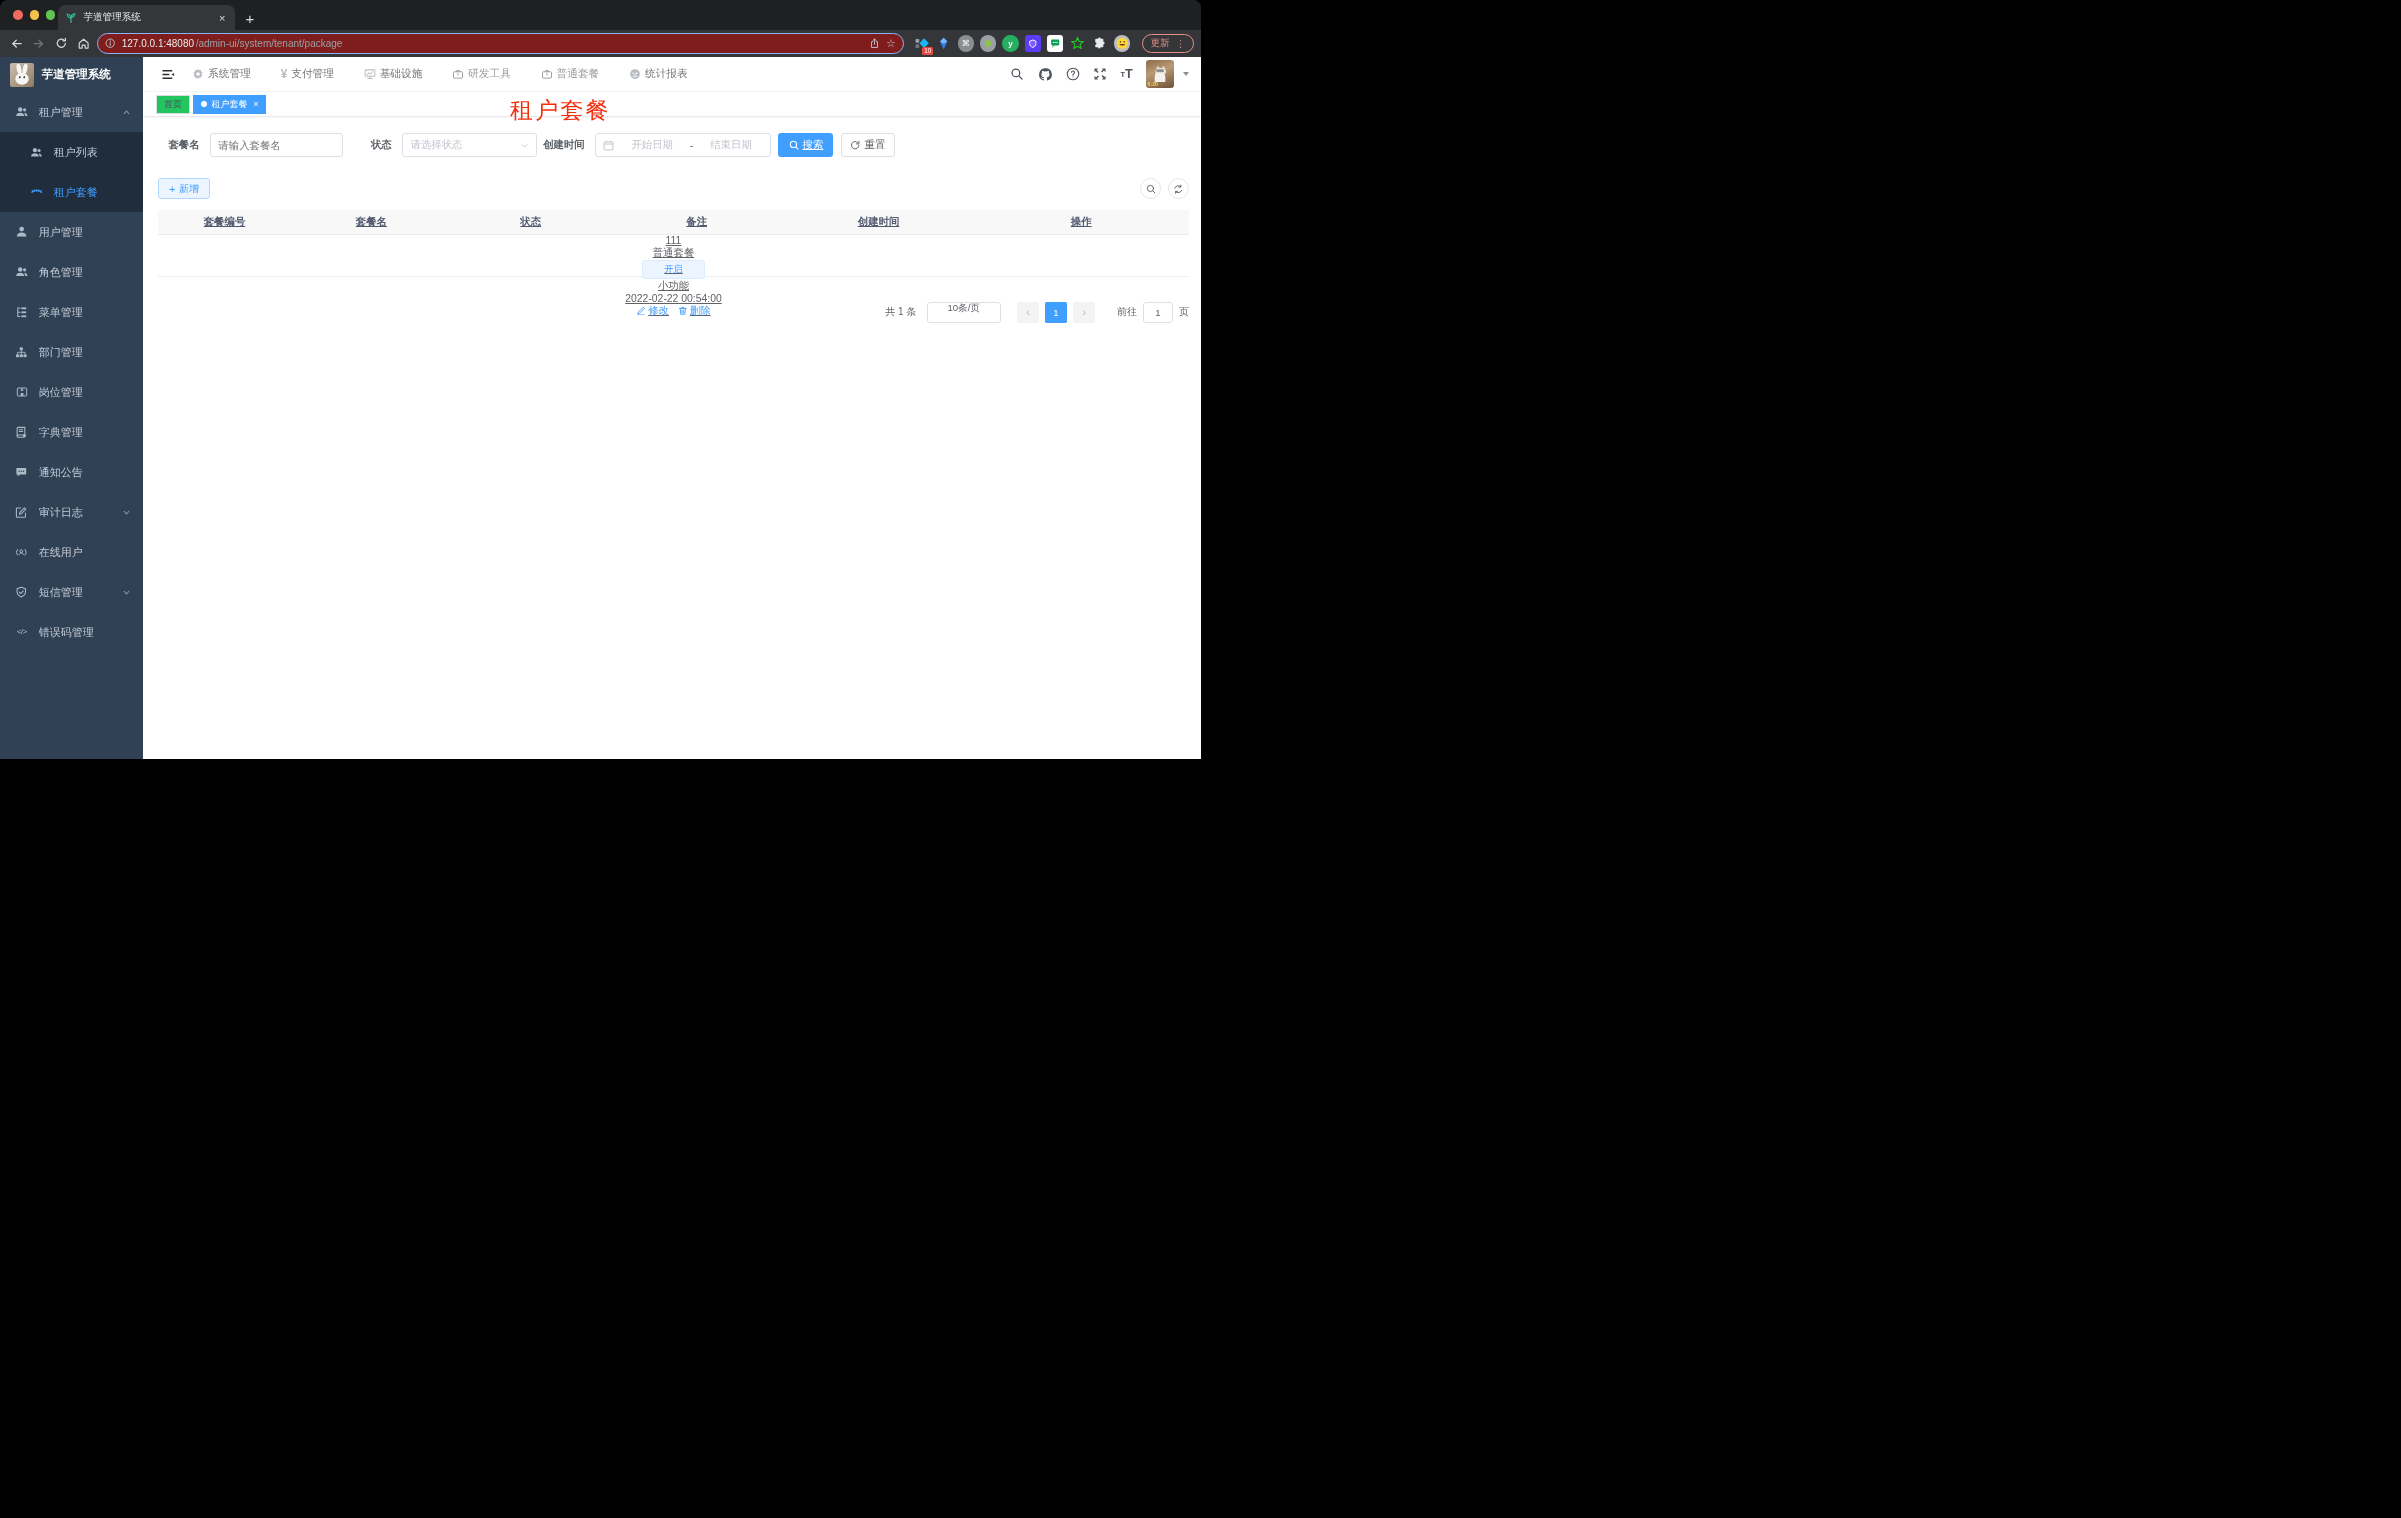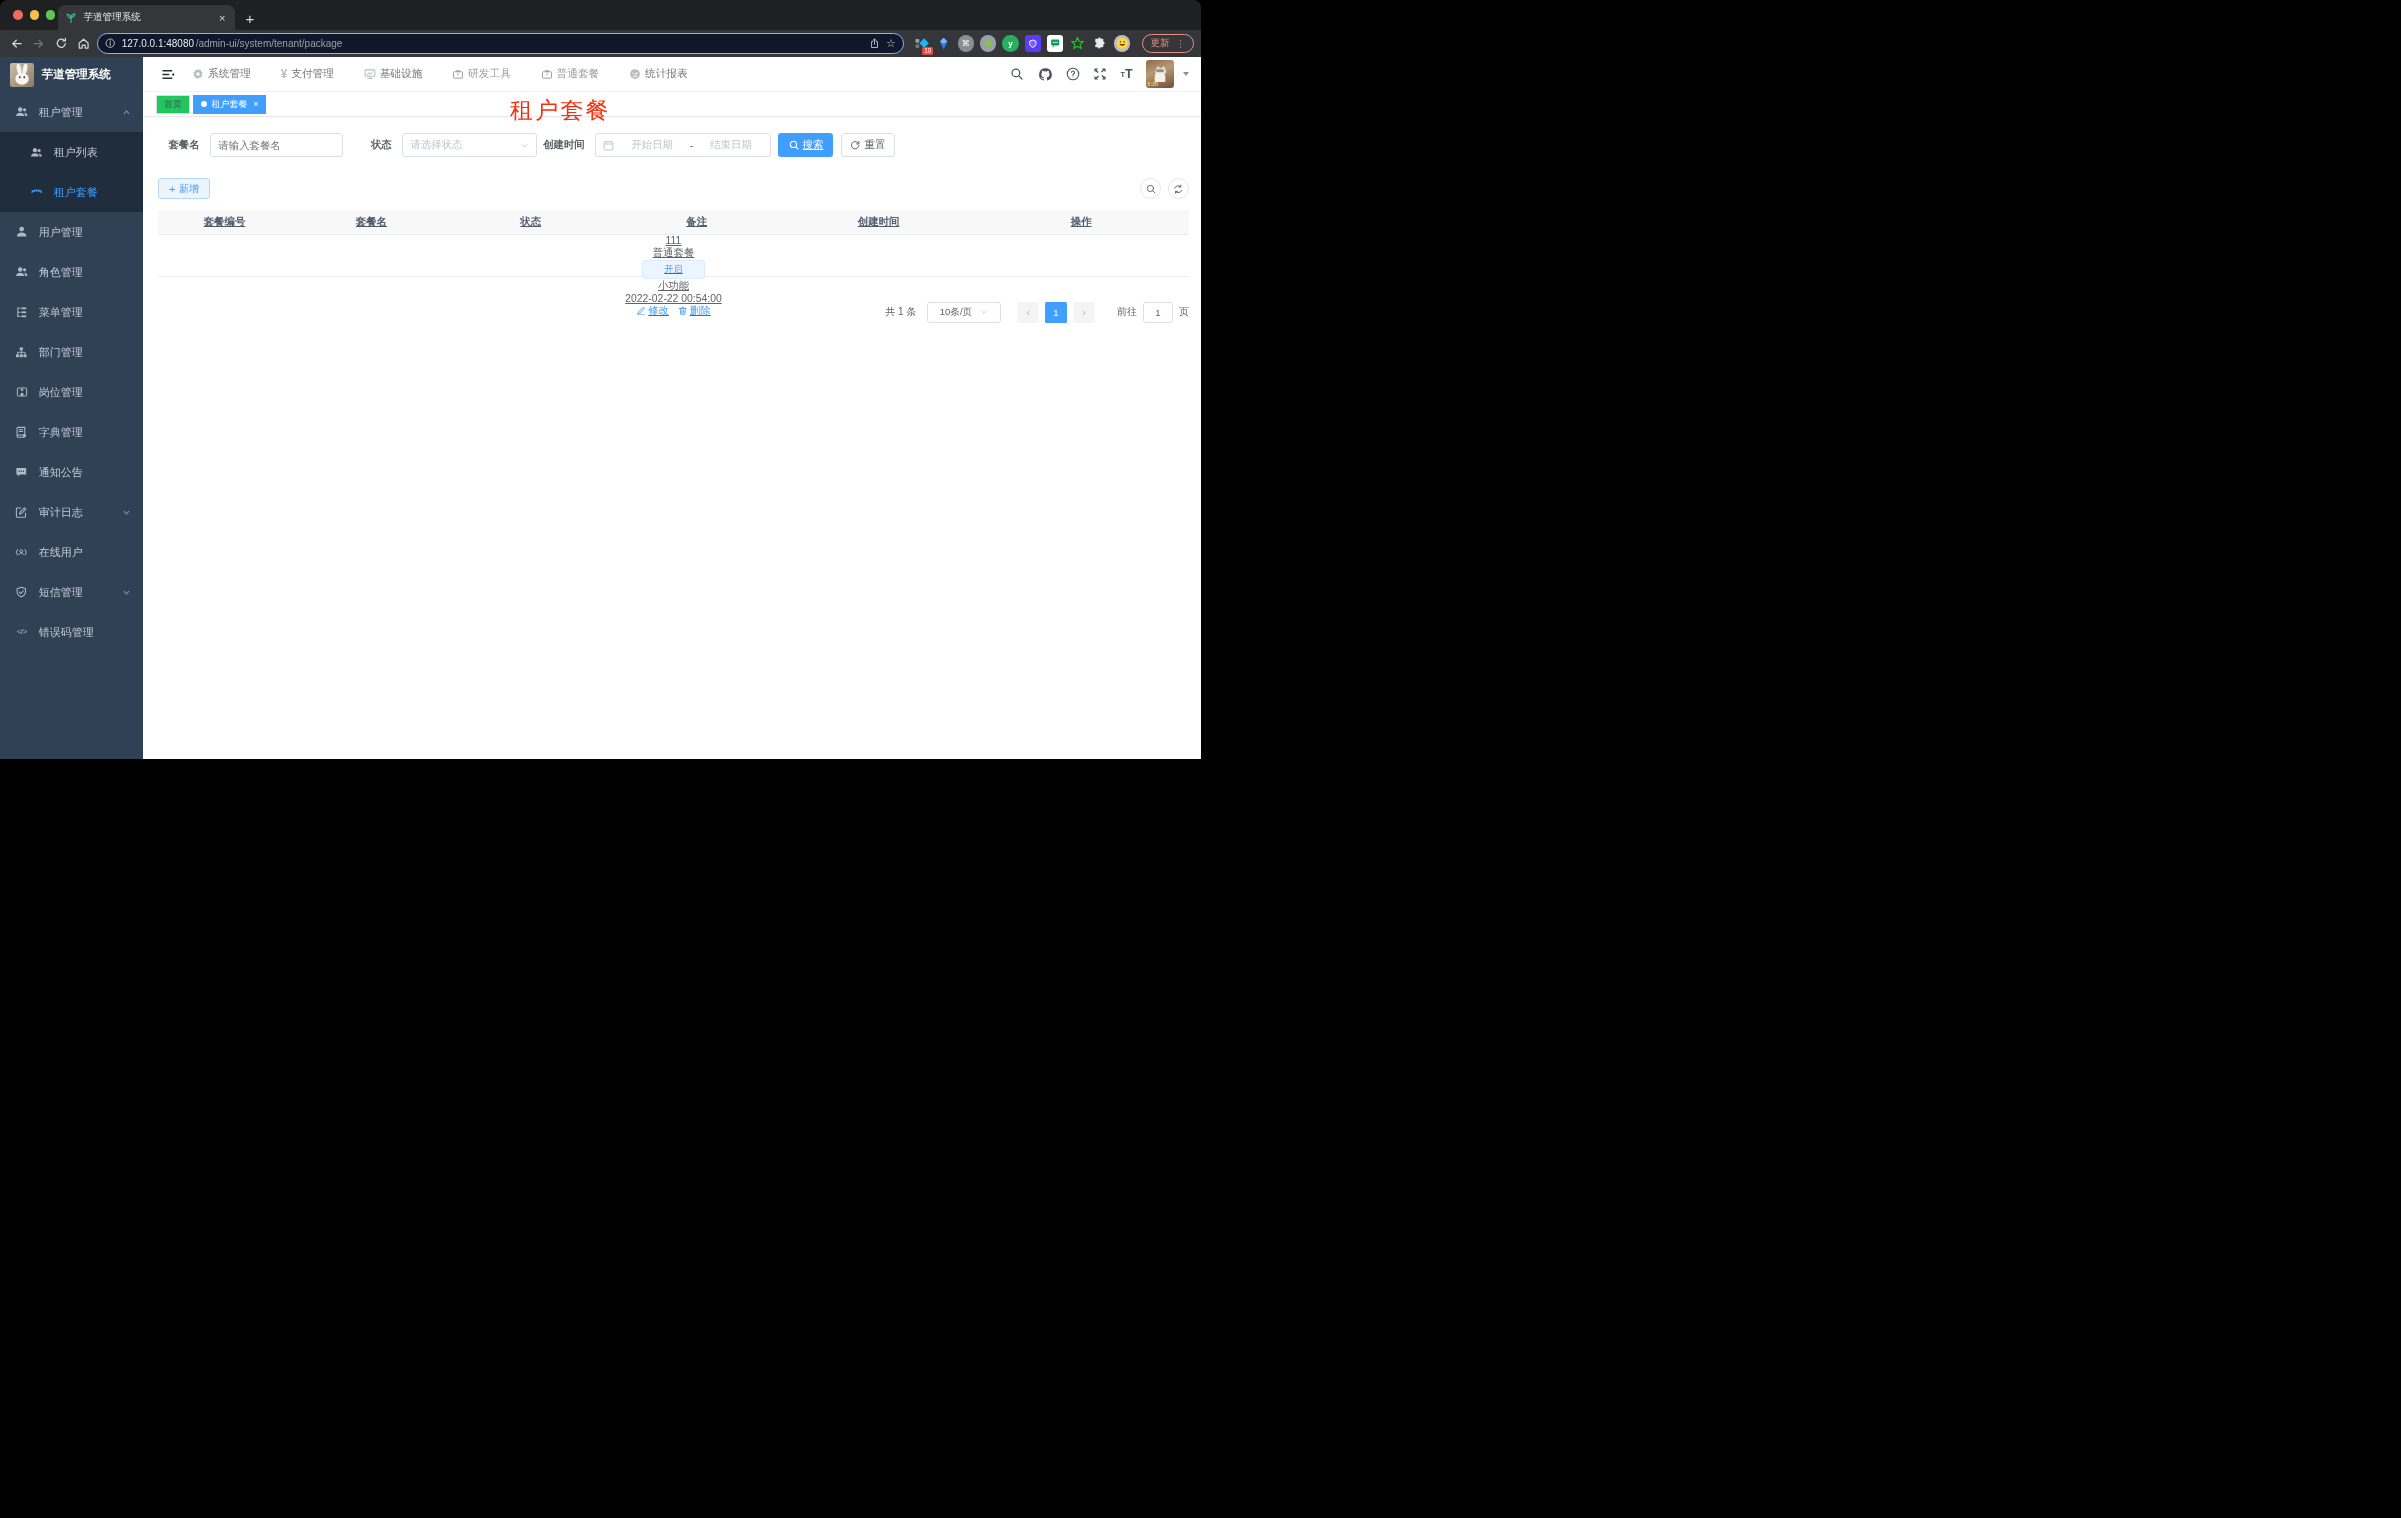--- a/index.html
+++ b/index.html
@@ -12,21 +12,21 @@
   .tl { width:9.6px; height:9.6px; border-radius:50%; }
   .tl.red{ background:#ed6a5e; } .tl.yellow{ background:#f4bf4f; } .tl.green{ background:#61c554; }
   .tab { margin-left:58px; width:177px; height:25px; background:#35363a; border-radius:7.4px 7.4px 0 0; display:flex; align-items:center; padding:0 7.4px; color:#e8eaed; }
   .tab .fav { width:12px; height:12px; margin-right:6px; flex:none; }
   .tab .t-title { font-size:9.6px; flex:1; white-space:nowrap; overflow:hidden; }
   .tab .t-close { color:#dadce0; font-size:11px; padding:0 2.2px; cursor:pointer; }
   .newtab { color:#dadce0; font-size:15px; margin:0 0 4.4px 10.4px; line-height:15px; }
   .toolbar { height:27px; background:#35363a; display:flex; align-items:center; padding:0 7.4px; gap:4.4px; flex:none; }
   .nav-ic { width:18px; height:18px; display:flex; align-items:center; justify-content:center; color:#d5d7da; }
   .nav-ic.dim { color:#6f7377; }
-  .omnibox { flex:1; height:21px; background:#0f172a; border:1.5px solid #8ab4f8; border-radius:11px; display:flex; align-items:center; padding:0 7.4px; gap:6px; min-width:0; }
+  .omnibox { flex:1; height:21px; background:#7f1d1d; border:1.5px solid #8ab4f8; border-radius:11px; display:flex; align-items:center; padding:0 7.4px; gap:6px; min-width:0; }
   .omnibox .host { color:#e8eaed; font-size:10px; }
   .omnibox .path { color:#9aa0a6; font-size:10px; flex:1; white-space:nowrap; overflow:hidden; }
   .omnibox .ob-ic { color:#bdc1c6; display:flex; align-items:center; }
   .omnibox .star { font-size:11px; color:#bdc1c6; }
   .exts { display:flex; align-items:center; gap:6px; margin-left:4.4px; }
   .ext { width:16.3px; height:16.3px; border-radius:3px; position:relative; display:flex; align-items:center; justify-content:center; font-size:8.1px; flex:none; }
   .badge { position:absolute; right:-3.7px; bottom:-3px; background:#e5483f; color:#fff; font-size:6.3px; padding:0.7px 1.8px; border-radius:1.5px; line-height:1; }
   .circ { border-radius:50%; }
   .update-pill { margin-left:6px; border:1.5px solid #e58e85; color:#e58e85; border-radius:10.4px; height:19px; display:flex; align-items:center; gap:6px; padding:0 7.4px; font-size:9.6px; flex:none; }
   .update-pill .dots { font-size:9.6px; letter-spacing:0; }
@@ -88,21 +88,21 @@
   .th-row { background:#f8f8f9; height:25px; border-bottom:0.7px solid #e8ebf0; }
   .td-row { height:41px; background:#fff;flex-direction:column; }
   .cell { text-align:center; font-size:10.4px; color:#606266; display:flex; align-items:center; justify-content:center; gap:9px;text-decoration:underline; }
   .th-row .cell { color:#515a6e; font-weight:700; font-size:10.4px; }
   .c1{width:12.9%;} .c2{width:15.6%;} .c3{width:15.3%;} .c4{width:16.9%;} .c5{width:18.4%;} .c6{width:20.9%;}
   .status-tag { background:#ecf5ff; border:0.7px solid #d9ecff; color:#409eff; font-size:9.2px; height:19px; padding:0 21px; border-radius:3px; display:flex; align-items:center; }
   .op-link { color:#409eff; font-size:10.4px; display:flex; align-items:center; gap:2.2px; cursor:pointer; }
 
   .pager { margin-top:25px; display:flex; align-items:center; justify-content:flex-end; gap:0; color:#606266; font-size:10px; }
   .pg-total { margin-right:10.4px; }
-  .pg-size { width:74px; height:21px; border:0.7px solid #dcdfe6; border-radius:3px; display:flex; align-items:center; justify-content:center; gap:7.4px; color:#606266; font-size:9.6px; margin-right:13.3px; }
+  .pg-size { width:74px; height:21px; border:0.7px solid #dcdfe6; border-radius:3px; display:flex; align-items:center; justify-content:center; gap:7.4px; color:#606266; font-size:9.6px; margin-right:13.3px;flex-direction:column; }
   .pg-btn { min-width:22px; height:21px; background:#f4f4f5; color:#b4b8bf; border-radius:1.5px; display:flex; align-items:center; justify-content:center; font-size:11px; margin:0 3px; cursor:pointer; }
   .pg-btn.cur { background:#409eff; color:#fff; font-size:9.6px; }
   .pg-goto { margin-left:19px; display:flex; align-items:center; gap:6px; }
   .pg-input { width:30px; height:21px; border:0.7px solid #dcdfe6; border-radius:3px; text-align:center; font-size:9.6px; color:#606266; font-family:"Liberation Sans",sans-serif; }
   svg { display:block; }
 </style>
 </head>
 <body>
 
 <div class="window">

